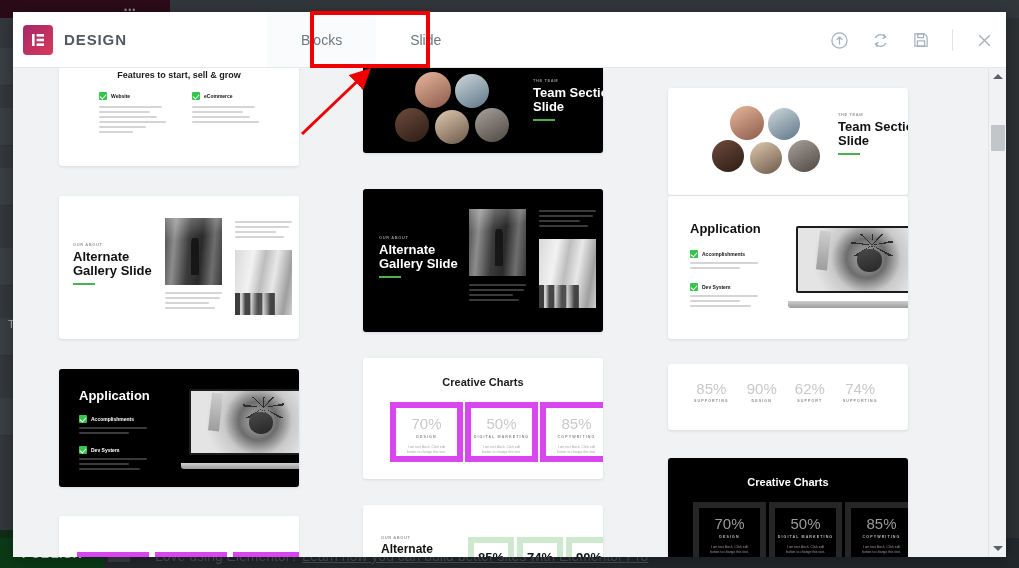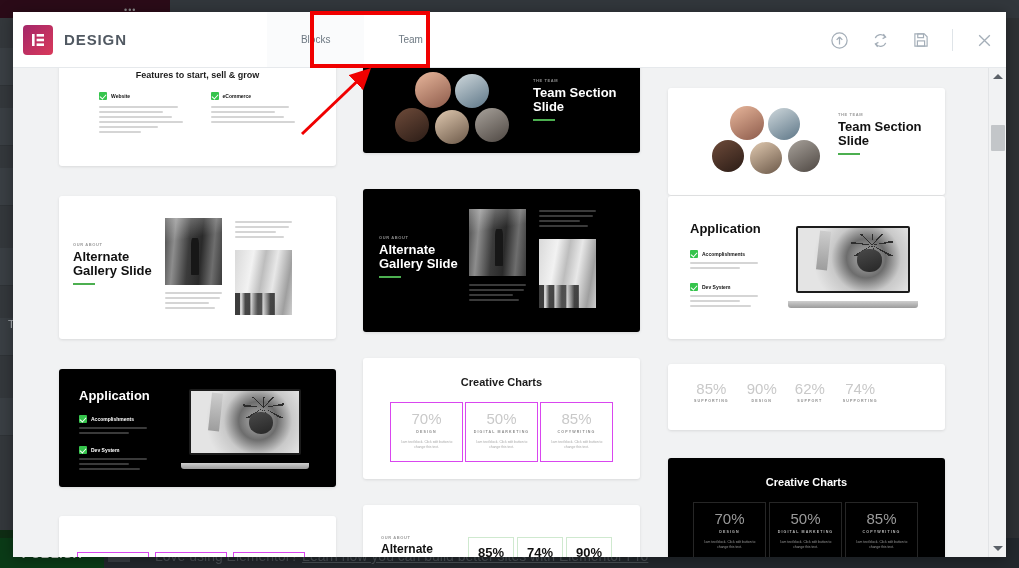--- a/index.html
+++ b/index.html
@@ -92,21 +92,21 @@
     font-size: 15px; font-weight: bold; letter-spacing: .9px;
     color: #515962;
   }
   #library-tabs {
     display: flex; align-items: stretch; height: 100%;
     margin-left: 140px;
   }
   .tab {
     display: flex; align-items: center; justify-content: center;
     padding: 0 34px;
-    font-size: 10px; color: #6d7882;
+    font-size: 14px; color: #6d7882;
     cursor: pointer;
     background: transparent;
     text-align: right;
   }
   .tab.active {
     background: #fafbfc;
     color: #6d7882;
   }
   #header-actions {
     position: absolute; right: 12px; top: 0; height: 56px;
@@ -128,21 +128,21 @@
   }
   .col {
     position: absolute; top: 0; width: 277px;
   }
   .col-1 { left: 46px; }
   .col-2 { left: 350px; }
   .col-3 { left: 655px; }
 
   .card {
     position: absolute;
-    width: 277px;
+    width: 240px;
     background: #ffffff;
     border-radius: 3px;
     box-shadow: 0 1px 3px rgba(0,0,0,.10);
     overflow: hidden;
   }
   .card.dark { background: #000000; }
 
   
   .thumb { position: relative; width: 100%; height: 100%; overflow: hidden; }
   .thumb.pad { padding: 10px 14px; }
@@ -184,21 +184,21 @@
   }
 
   .pct {
     color: #c9c9c9; font-weight: 300;
   }
   .pct-label {
     font-size: 3.6px; letter-spacing: 1.1px; color: #8c8c8c;
     font-weight: bold; text-transform: uppercase; text-align: center;
   }
   .pct-box {
-    border: 1px solid #d946ef; text-align: center;
+    border: 6px solid #d946ef; text-align: center;
   }
   .pct-box.dk { border-color: #262626; }
   .pct-box.green { border-color: #cfe9cf; }
   .pct-body {
     font-size: 3.4px; color: #a8a8a8; line-height: 1.5; text-align: center;
   }
 
   
   .ph { background: #555; position: relative; overflow: hidden; }
   .ph-train {
@@ -338,21 +338,21 @@
           <rect x="5.6" y="1" width="7.4" height="2.6" fill="#fff"></rect>
           <rect x="5.6" y="5.7" width="7.4" height="2.6" fill="#fff"></rect>
           <rect x="5.6" y="10.4" width="7.4" height="2.6" fill="#fff"></rect>
         </svg>
       </span>
       <span class="logo-text">DESIGN</span>
     </div>
 
     <div id="library-tabs">
       <div class="tab active">Blocks</div>
-      <div class="tab">Team</div>
+      <div class="tab">Slide</div>
     </div>
 
     <div id="header-actions">
       <span class="hicon">
         <svg width="19" height="19" viewBox="0 0 20 20" fill="none" stroke="currentColor" stroke-width="1.3">
           <circle cx="10" cy="10" r="8"></circle>
           <path d="M10 14.2V6.3M10 6.3 7 9.3M10 6.3l3 3"></path>
         </svg>
       </span>
       <span class="hicon">

